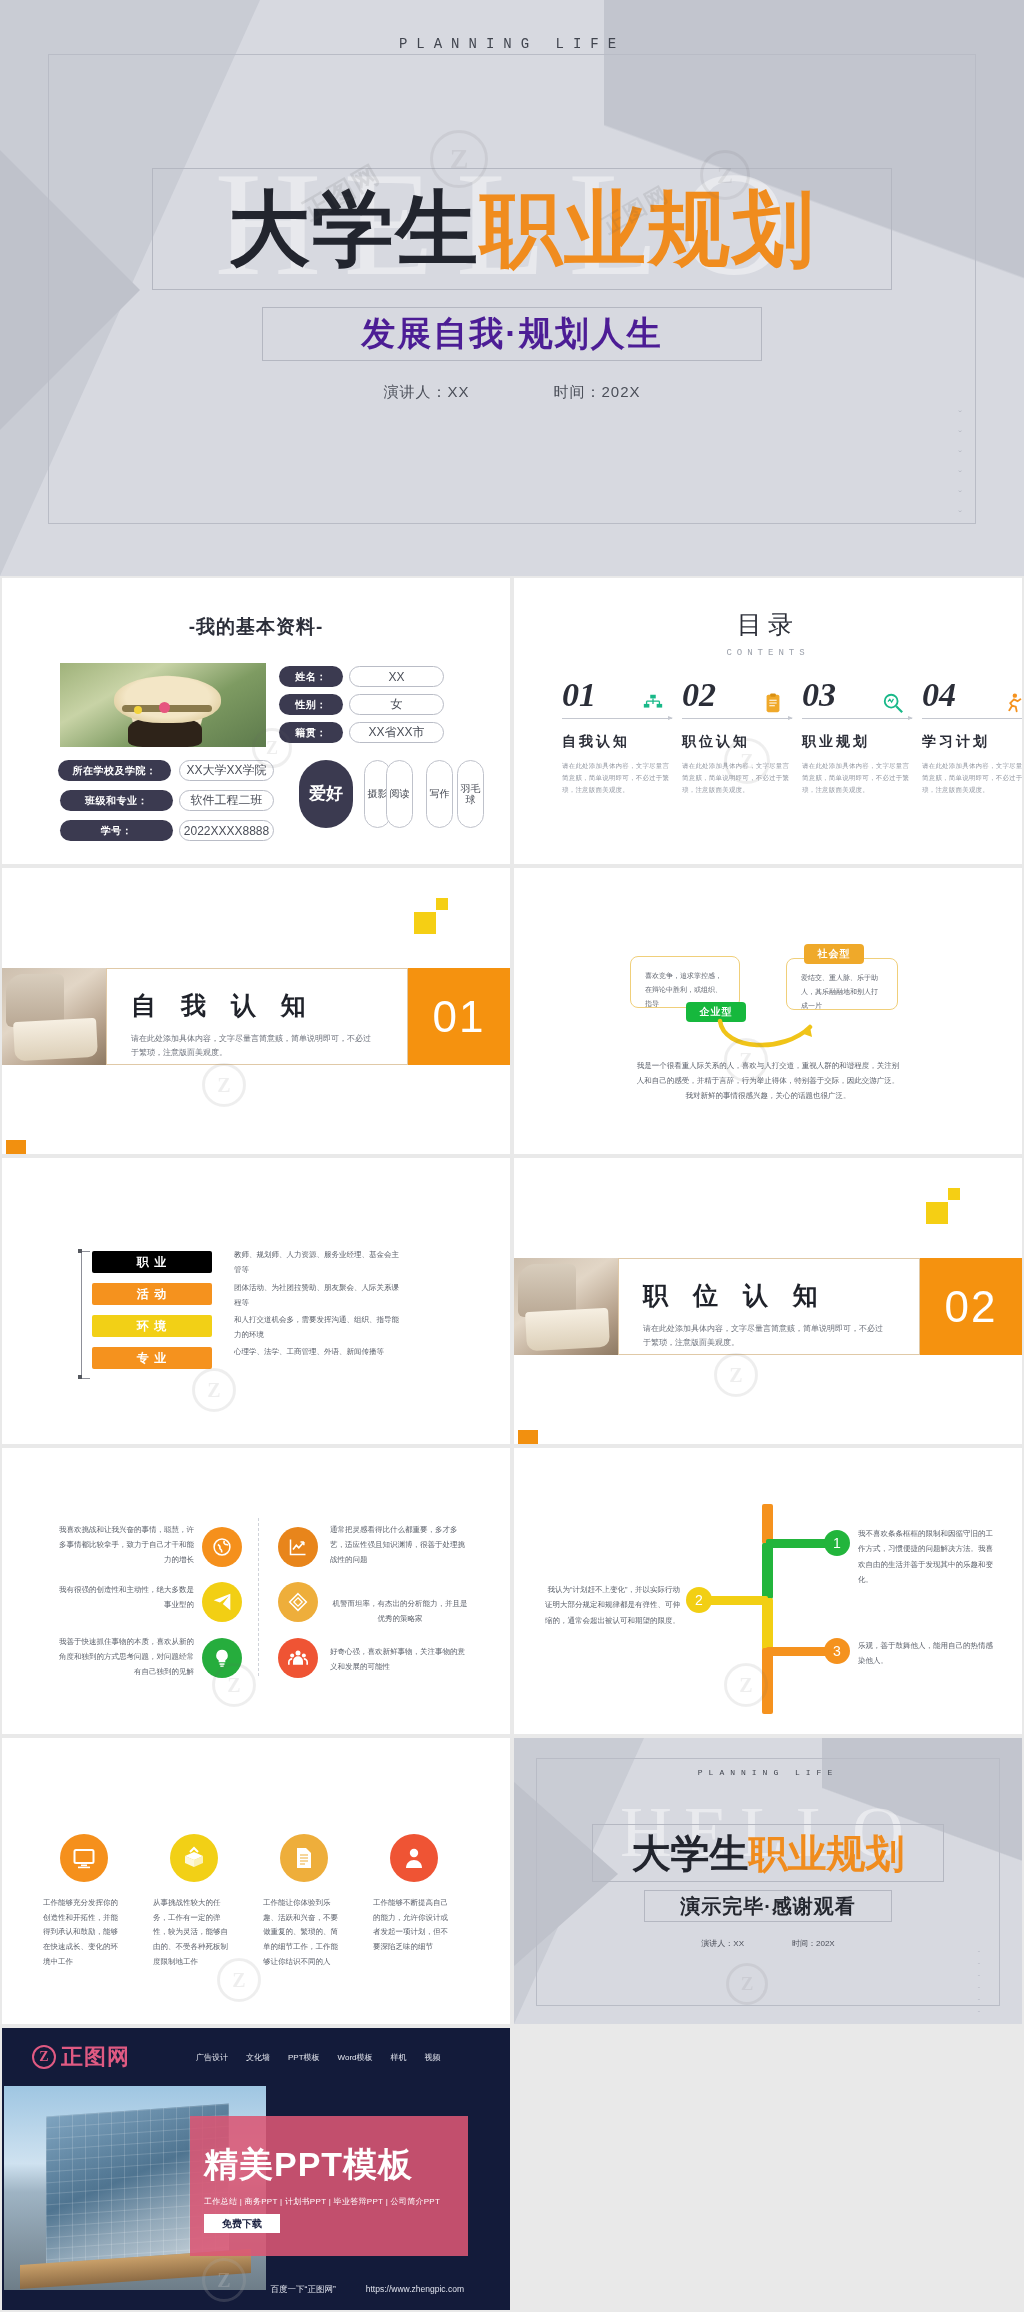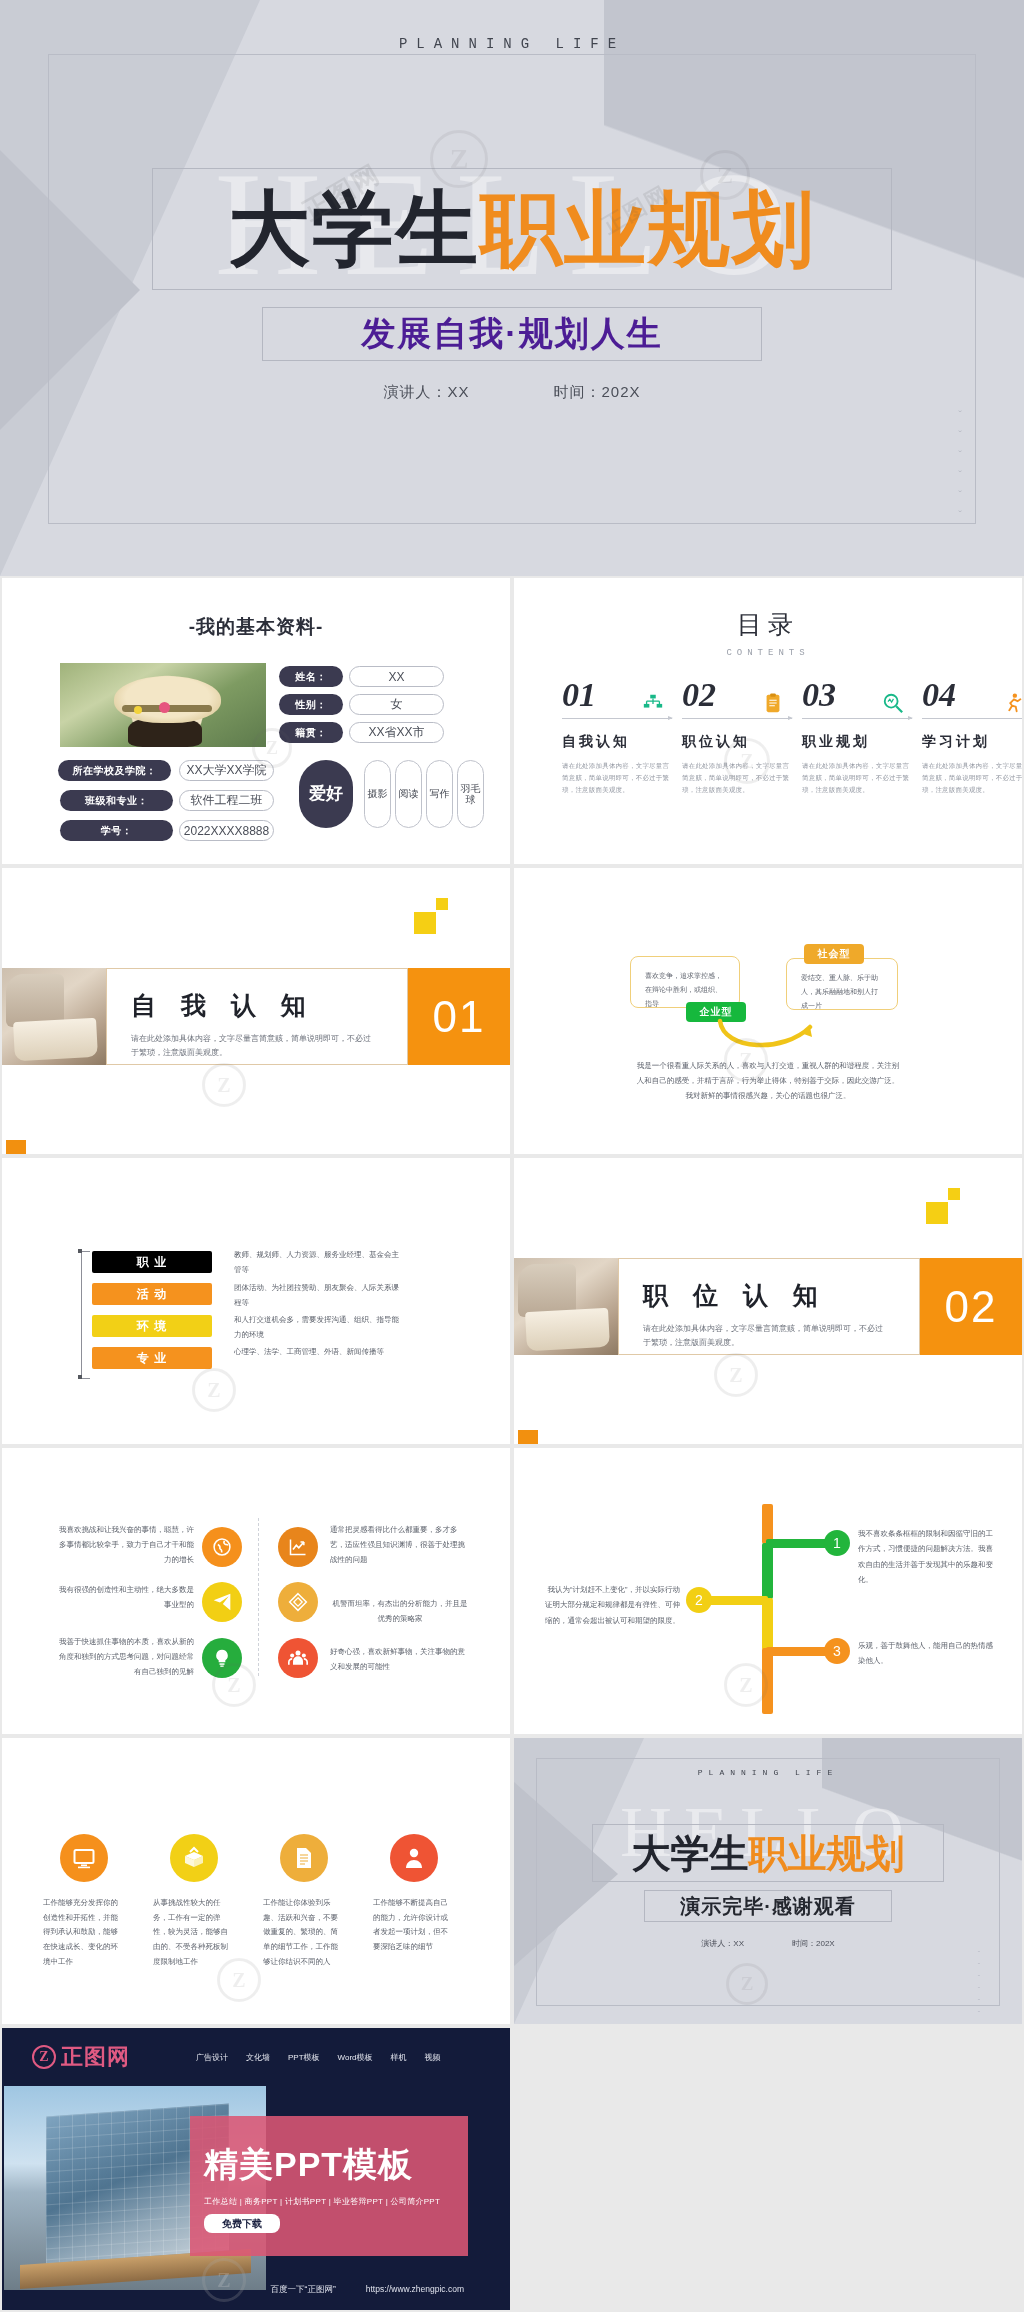--- a/index.html
+++ b/index.html
@@ -300,21 +300,21 @@
     background-size: 13px 11px; }
   .ad-base { position:absolute; left: 6%; bottom: 4%; width: 88%; height: 12%;
              background: linear-gradient(#c9a06a,#8d6b44); transform: skewY(-4deg); }
   .ad-card { position:absolute; left: 188px; top: 88px; width: 278px; height: 140px;
              background: rgba(219,86,116,.88); }
   .ad-headline { position:absolute; left: 14px; top: 26px; color:#fff; font-size: 34px;
                  font-weight: 800; letter-spacing:1px; white-space:nowrap; }
   .ad-tags { position:absolute; left: 14px; top: 80px; color:#fff; font-size: 8px; letter-spacing:.3px; }
   .ad-btn { position:absolute; left: 14px; top: 98px; width: 76px; height: 19px; background:#fff;
             color:#1b2140; font-size: 10px; font-weight:700; display:flex;
-            align-items:center; justify-content:center;border-radius:8px; }
+            align-items:center; justify-content:center; }
   .ad-foot { position:absolute; left: 0; right:16px; bottom: 14px; display:flex;
              justify-content:flex-end; gap: 30px; padding-right: 30px;
              color:#dfe2ec; font-size: 8.5px; }
 
   
   .wm { position:absolute; pointer-events:none; user-select:none; opacity:.12;
         color:#555; font-size: 26px; font-weight:700;
         transform: rotate(-30deg); letter-spacing:2px; }
   .wm-ring { position:absolute; pointer-events:none; opacity:.10;
              border: 3px solid #666; border-radius:50%;
@@ -390,21 +390,21 @@
     <div class="pill-light" style="left:177px; top:182px; width:95px;">XX大学XX学院</div>
     <div class="pill-dark" style="left:58px;  top:212px; width:113px;">班级和专业：</div>
     <div class="pill-light" style="left:177px; top:212px; width:95px;">软件工程二班</div>
     <div class="pill-dark" style="left:58px;  top:242px; width:113px;">学号：</div>
     <div class="pill-light" style="left:177px; top:242px; width:95px;">2022XXXX8888</div>
 
     <div class="hobby-circle">
         <span>爱好</span>
       </div>
     <div class="hobby-pill" style="left:362px;">摄影</div>
-    <div class="hobby-pill" style="left:393px;">阅读</div>
+    <div class="hobby-pill" style="left:384px;">阅读</div>
     <div class="hobby-pill" style="left:424px;">写作</div>
     <div class="hobby-pill" style="left:455px;">羽毛球</div>
 
     <div class="wm-ring" style="left:250px; top:150px; width:40px; height:40px; font-size:18px;">
         <span>Z</span>
       </div>
   </div>
 
   <div class="slide s-r rowA">
     <div class="toc-title">目录</div>

